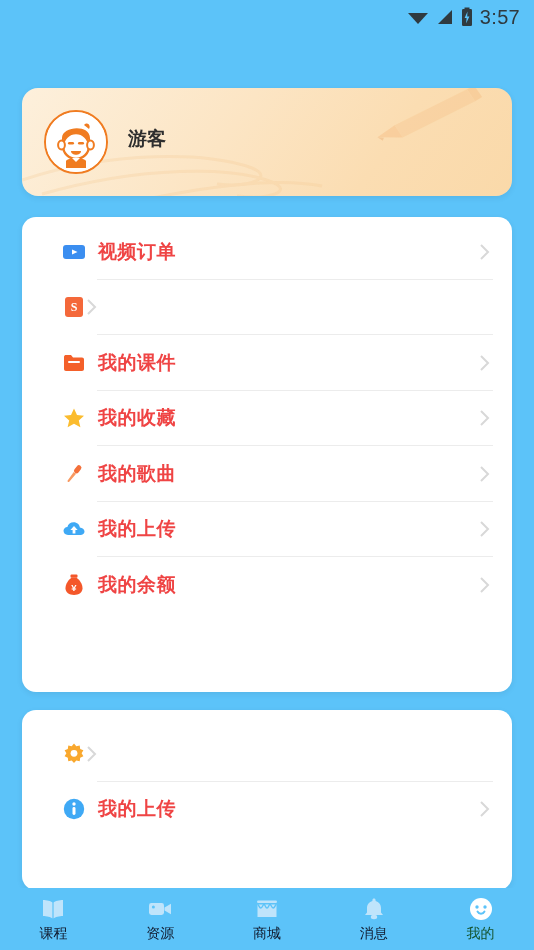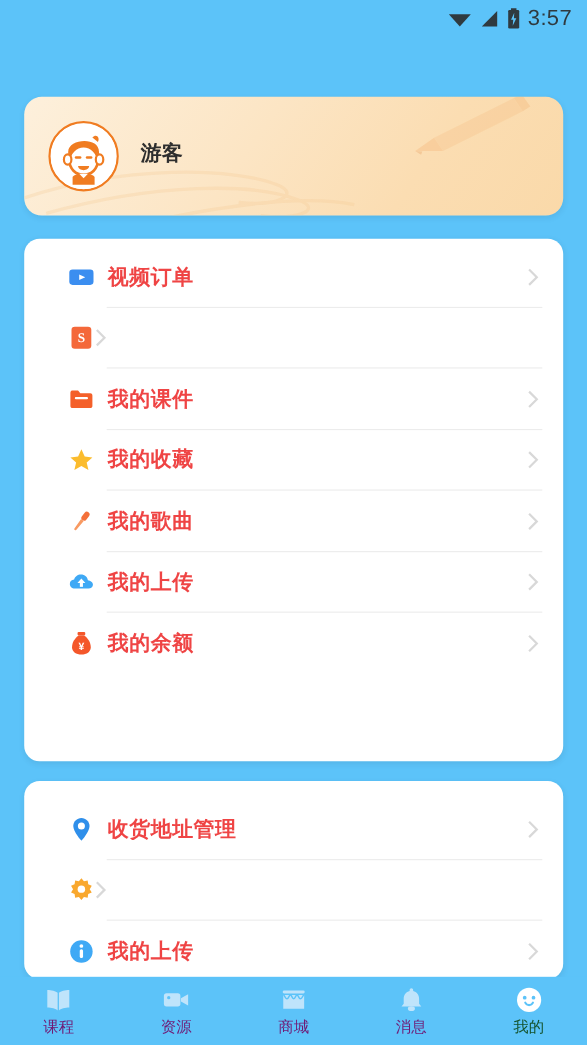--- a/index.html
+++ b/index.html
@@ -90,21 +90,21 @@
     background:#5CC3F9;
     display:flex; align-items:center;
   }
   .navitem{
     flex:1; height:100%;
     display:flex; flex-direction:column;
     align-items:center; justify-content:center; gap:3px;
     cursor:pointer;
   }
   .navitem .nico{ width:26px; height:26px; }
-  .navitem .nlbl{ font-size:14px; color:#701a75; }
+  .navitem .nlbl{ font-size:14px; color:#0f172a; }
   .navitem.active .nlbl{ color:#14532d; }
 </style>
 </head>
 <body>
 
 <div class="statusbar">
   <svg class="sb-icon" width="22" height="18" viewBox="0 0 22 18">
     <path d="M1 5 L11 16 L21 5 Z" fill="#2f3a40"></path>
   </svg>
   <svg class="sb-icon" width="18" height="18" viewBox="0 0 18 18">
@@ -250,33 +250,20 @@
     </span>
     <span class="lbl">我的余额</span>
     <svg class="chev" viewBox="0 0 11 18">
         <path d="M2 2 L9 9 L2 16" fill="none" stroke="#d8d8d8" stroke-width="2"></path>
       </svg>
   </div>
 </div>
 
 <div class="card" id="card-secondary">
 
-  <div class="row">
-    <span class="ico">
-      <svg width="24" height="24" viewBox="0 0 24 24">
-          <path d="M12 1.6 C7.9 1.6 4.6 4.9 4.6 9 C4.6 14.4 12 22.4 12 22.4 C12 22.4 19.4 14.4 19.4 9 C19.4 4.9 16.1 1.6 12 1.6 Z" fill="#2F8FEA"></path>
-          <circle cx="12" cy="9" r="3.2" fill="#fff"></circle>
-        </svg>
-    </span>
-    <span class="lbl">收货地址管理</span>
-    <svg class="chev" viewBox="0 0 11 18">
-        <path d="M2 2 L9 9 L2 16" fill="none" stroke="#d8d8d8" stroke-width="2"></path>
-      </svg>
-    <div class="divider"></div>
-  </div>
 
   <div class="row">
     <span class="ico">
       <svg width="24" height="24" viewBox="0 0 24 24">
           <path d="M12 1.5 L14.3 4.2 L17.7 3.4 L18.2 6.9 L21.4 8.3 L19.6 11.3 L21.4 14.3 L18.2 15.7 L17.7 19.2 L14.3 18.4 L12 21.1 L9.7 18.4 L6.3 19.2 L5.8 15.7 L2.6 14.3 L4.4 11.3 L2.6 8.3 L5.8 6.9 L6.3 3.4 L9.7 4.2 Z" fill="#F9A82E"></path>
           <circle cx="12" cy="11.3" r="3.4" fill="#fff"></circle>
         </svg>
     </span>
     <svg class="chev" viewBox="0 0 11 18">
         <path d="M2 2 L9 9 L2 16" fill="none" stroke="#d8d8d8" stroke-width="2"></path>

